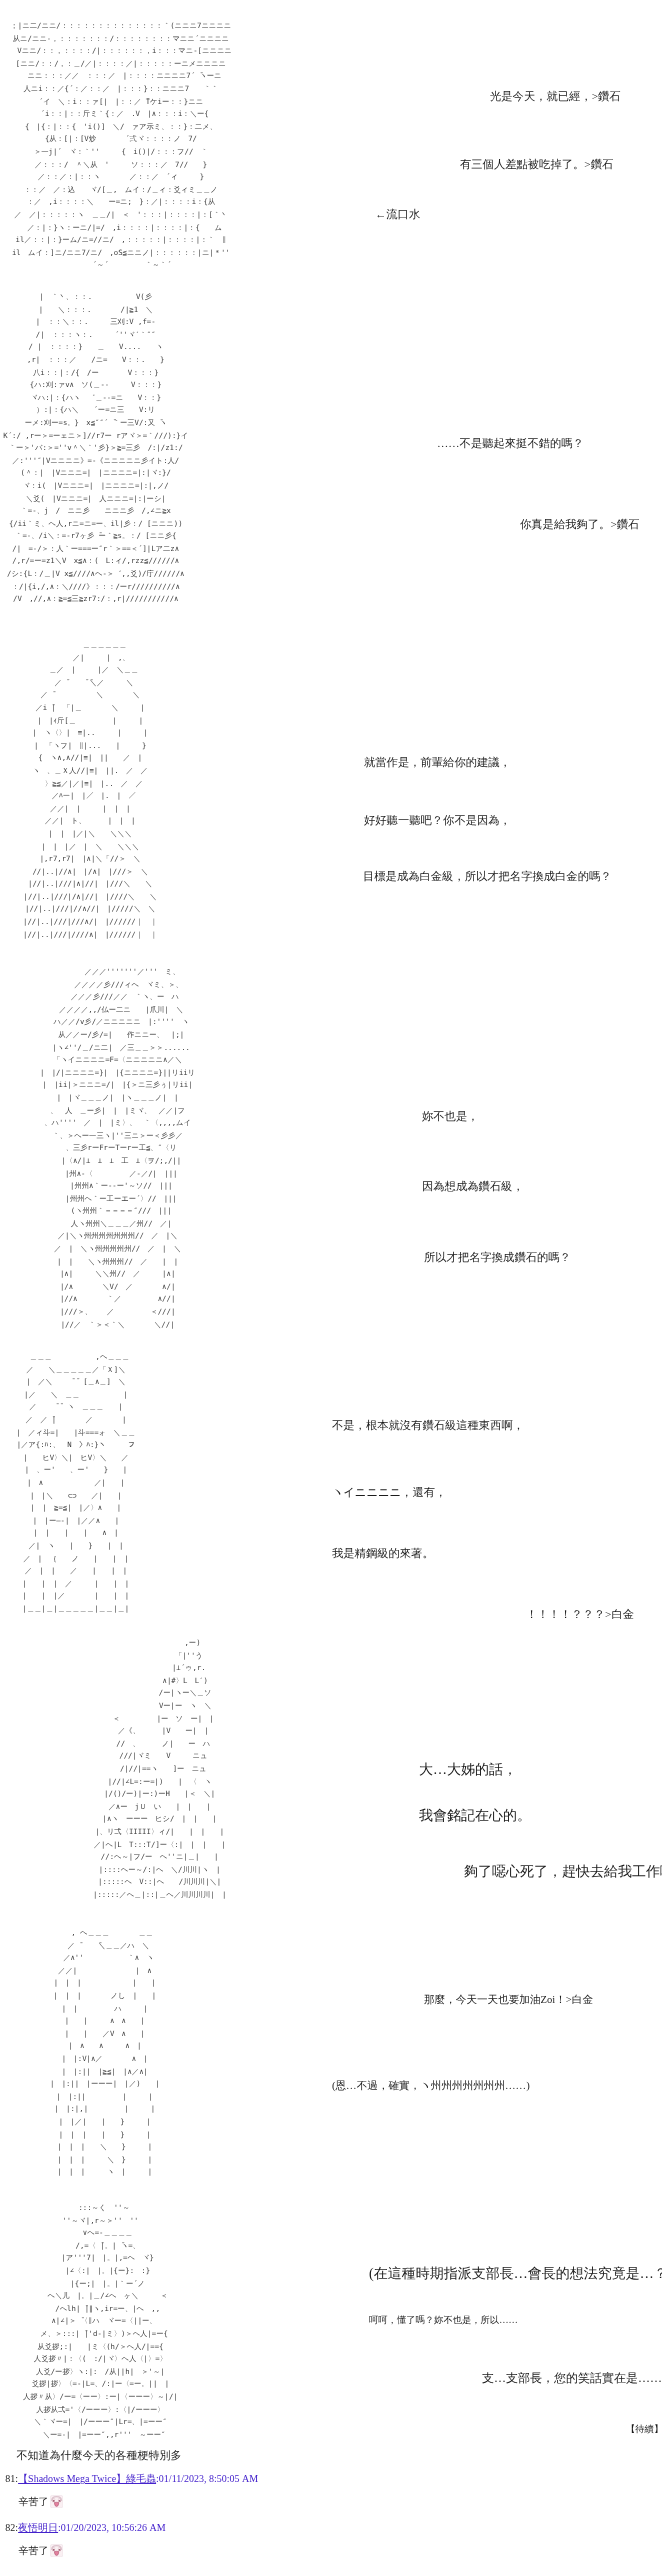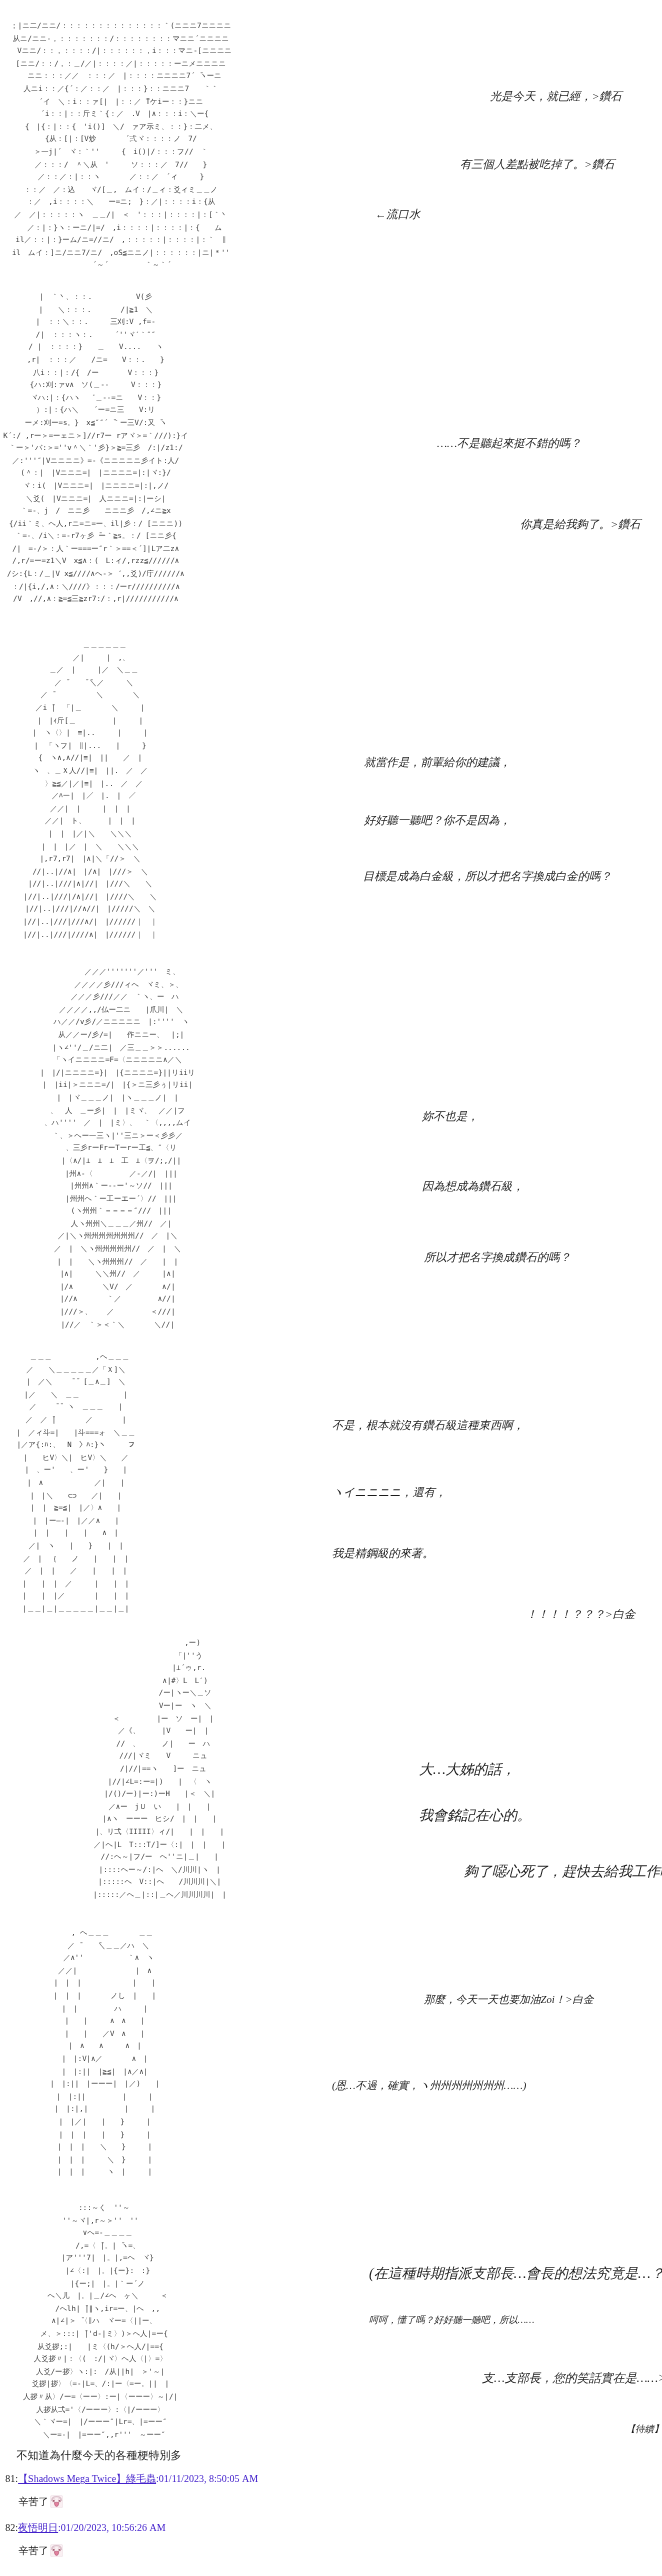--- a/index.html
+++ b/index.html
@@ -20,21 +20,20 @@
     font-size:7.3px;
     line-height:12.6px;
     color:var(--aa,#3d3d3d);
     white-space:pre;
   }
   .dlg{
     position:absolute;
     white-space:nowrap;
     color:var(--text,#1c1c1c);
     line-height:1.25;
-    font-style:italic;
   }
   .s17{font-size:11.3px}
   .s16{font-size:10.6px}
   .s14{font-size:9.3px}
   .s13{font-size:12px}
   .s12{font-size:14px}
   .note{
     position:absolute;
     font-size:11px;
     white-space:nowrap;
@@ -261,21 +260,21 @@
   <div class="dlg s17" style="top:1418px;left:332px">不是，根本就沒有鑽石級這種東西啊，</div>
   <div class="dlg s17" style="top:1485px;left:332px">ヽイニニニニ，還有，</div>
   <div class="dlg s17" style="top:1546px;left:332px">我是精鋼級的來著。</div>
   <div class="dlg s17" style="top:1607px;left:526px">！！！！？？？&gt;白金</div>
   <div class="dlg s12" style="top:1761px;left:419px">大…大姊的話，</div>
   <div class="dlg s12" style="top:1807px;left:419px">我會銘記在心的。</div>
   <div class="dlg s12" style="top:1863px;left:464px">夠了噁心死了，趕快去給我工作啦。&gt;鑽石</div>
   <div class="dlg s16" style="top:1993px;left:424px">那麼，今天一天也要加油Zoi！&gt;白金</div>
   <div class="dlg s16" style="top:2079px;left:332px">(恩…不過，確實，ヽ州州州州州州州……)</div>
   <div class="dlg s12" style="top:2265px;left:369px">(在這種時期指派支部長…會長的想法究竟是…？)&gt;鑽石</div>
-  <div class="dlg s14" style="top:2315px;left:369px">呵呵，懂了嗎？好好聽一聽吧，所以……</div>
+  <div class="dlg s14" style="top:2315px;left:369px">呵呵，懂了嗎？妳不也是，所以……</div>
   <div class="dlg s13" style="top:2371px;left:482px">支…支部長，您的笑話實在是……&gt;冒險者</div>
 
   <div class="dlg s14" style="top:2424px;left:626px">【待續】</div>
   <div class="note" style="top:2448px;left:16.6px">不知道為什麼今天的各種梗特別多</div>
 
   <div class="cmt" style="top:2472px;left:5.3px">
     <span>81:</span><a>【Shadows Mega Twice】綠毛蟲</a><span class="ts">:01/11/2023, 8:50:05 AM</span>
   </div>
   <div class="body-line" style="top:2495px;left:18.5px">
     <span>辛苦了</span><svg class="emoji" viewBox="0 0 20 20">

